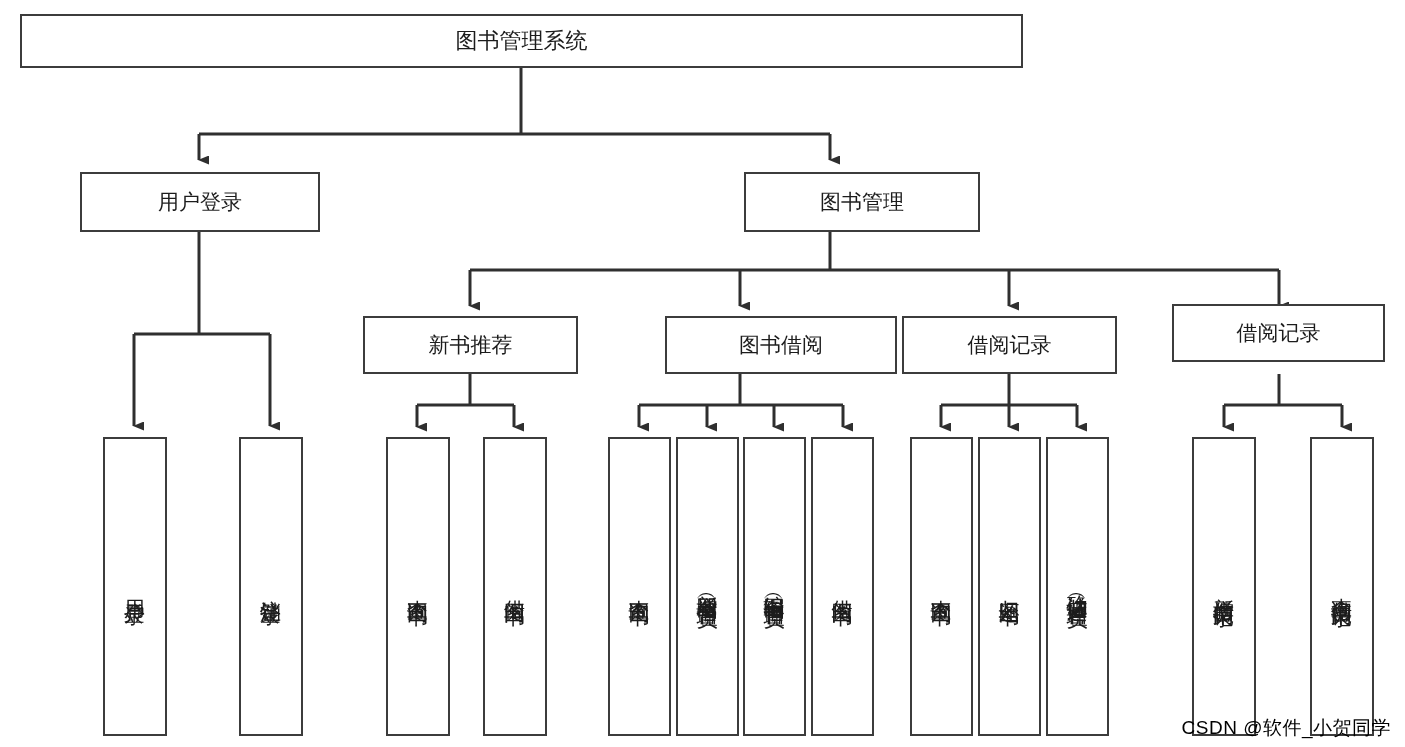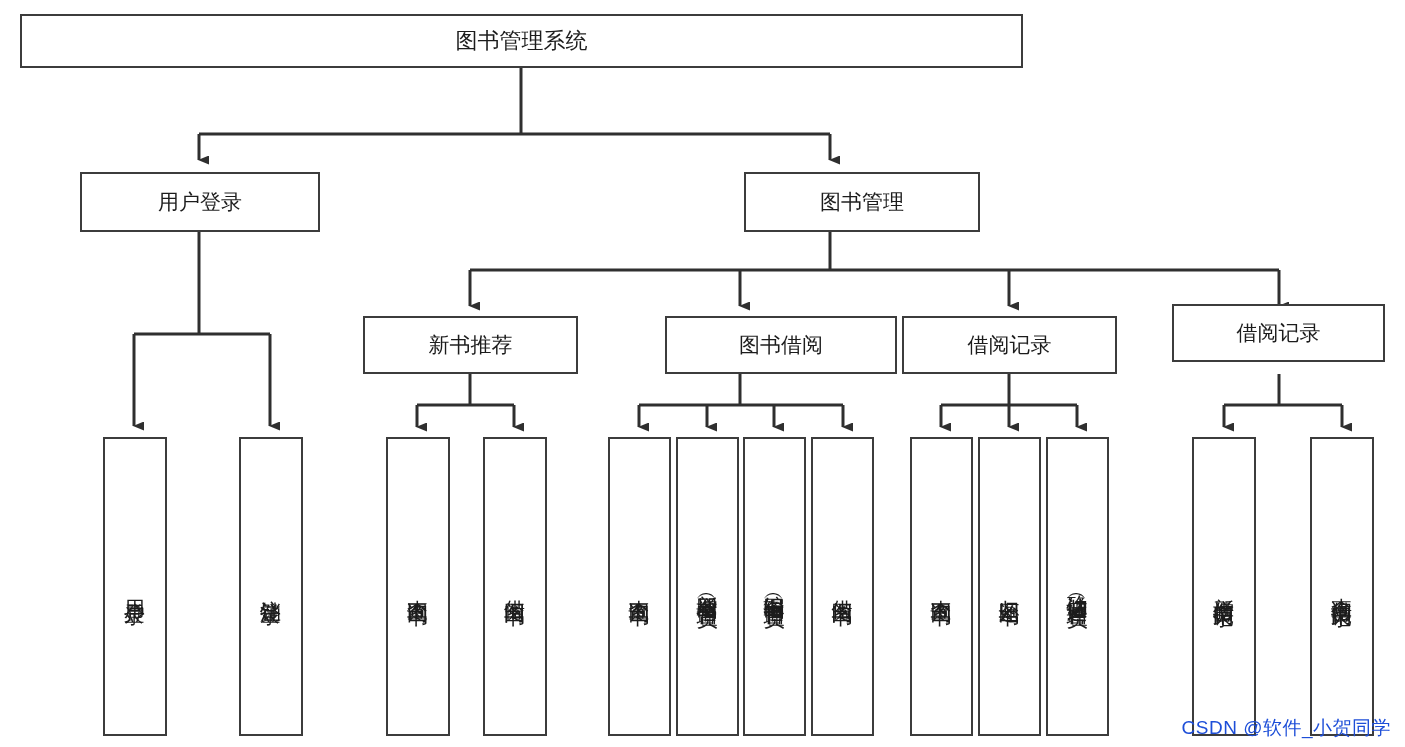--- a/index.html
+++ b/index.html
@@ -55,21 +55,21 @@
     color:#1c1c1c;
     white-space:nowrap;
   }
 
   
   #watermark{
     position:absolute;
     right:14px;
     bottom:6px;
     font-size:19px;
-    color:#1d4ed8;
+    color:#000000;
     letter-spacing:.5px;
     white-space:nowrap;
     pointer-events:none;
   }
 </style>
 </head>
 <body>
 
 <div id="canvas">
 

